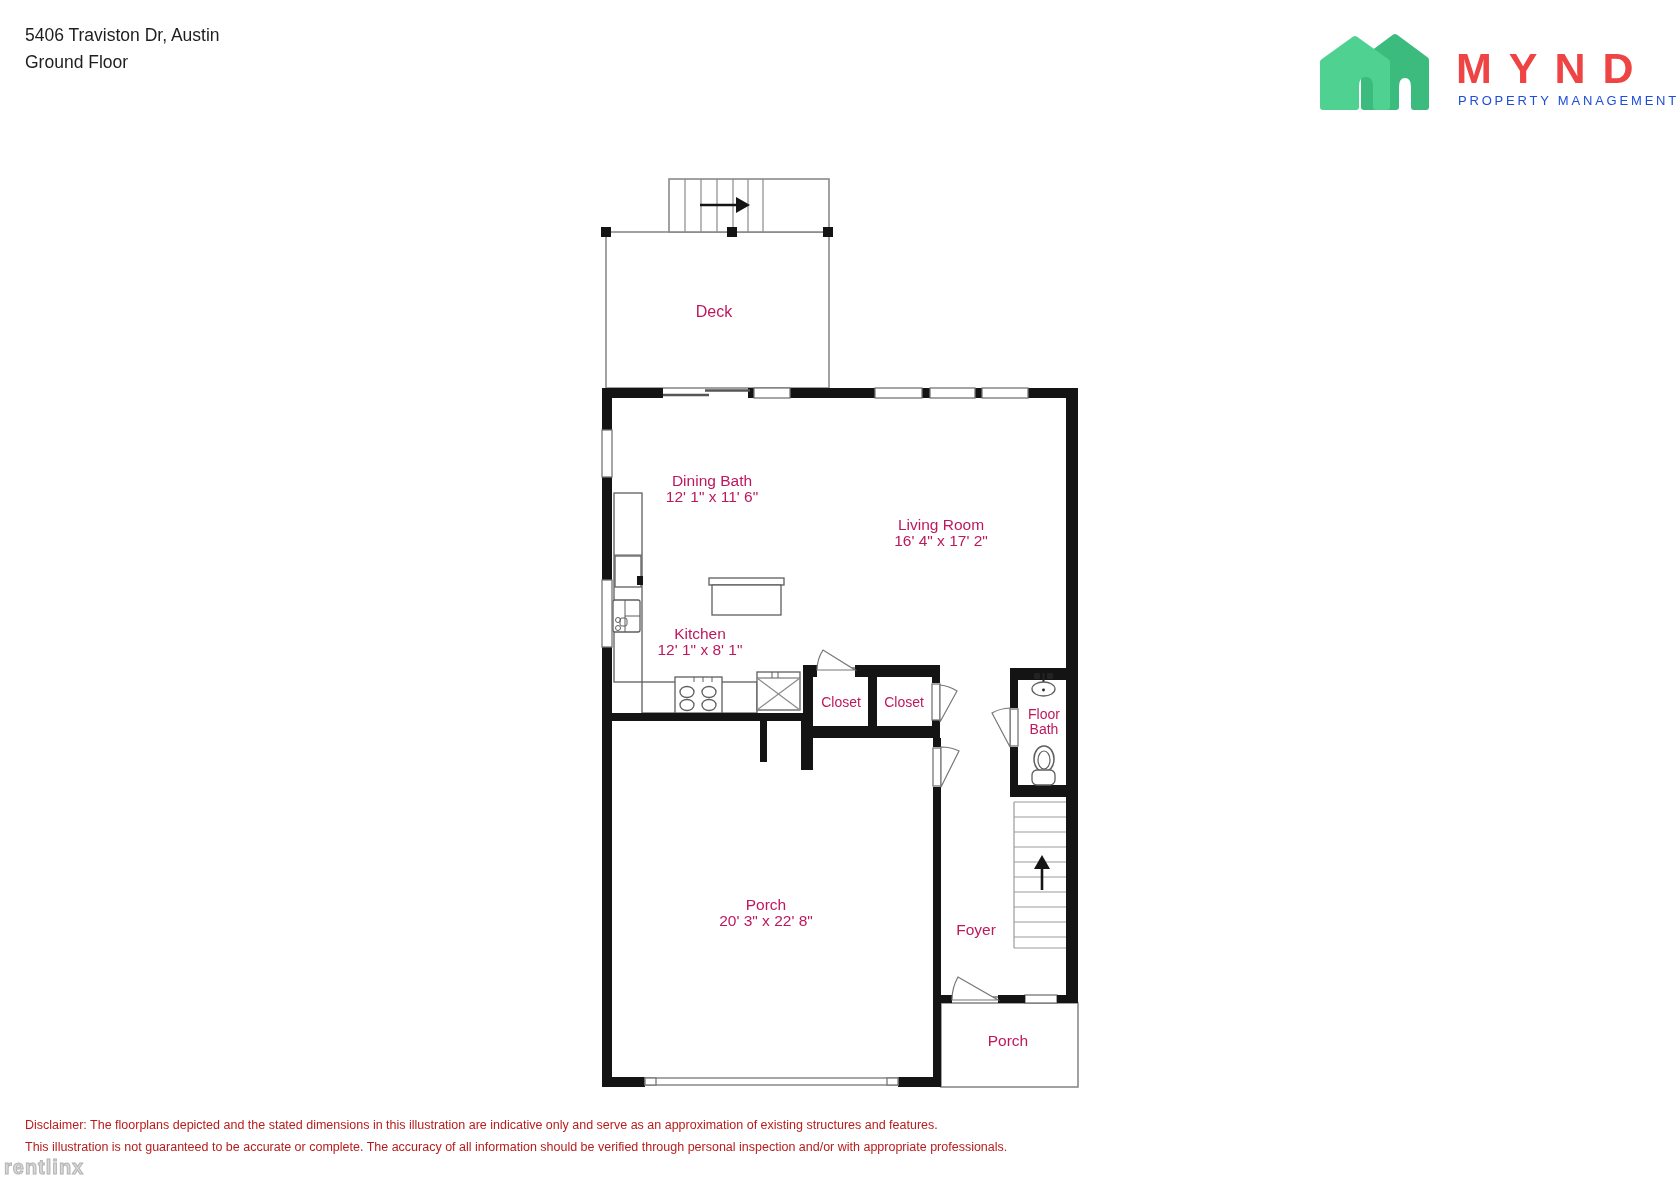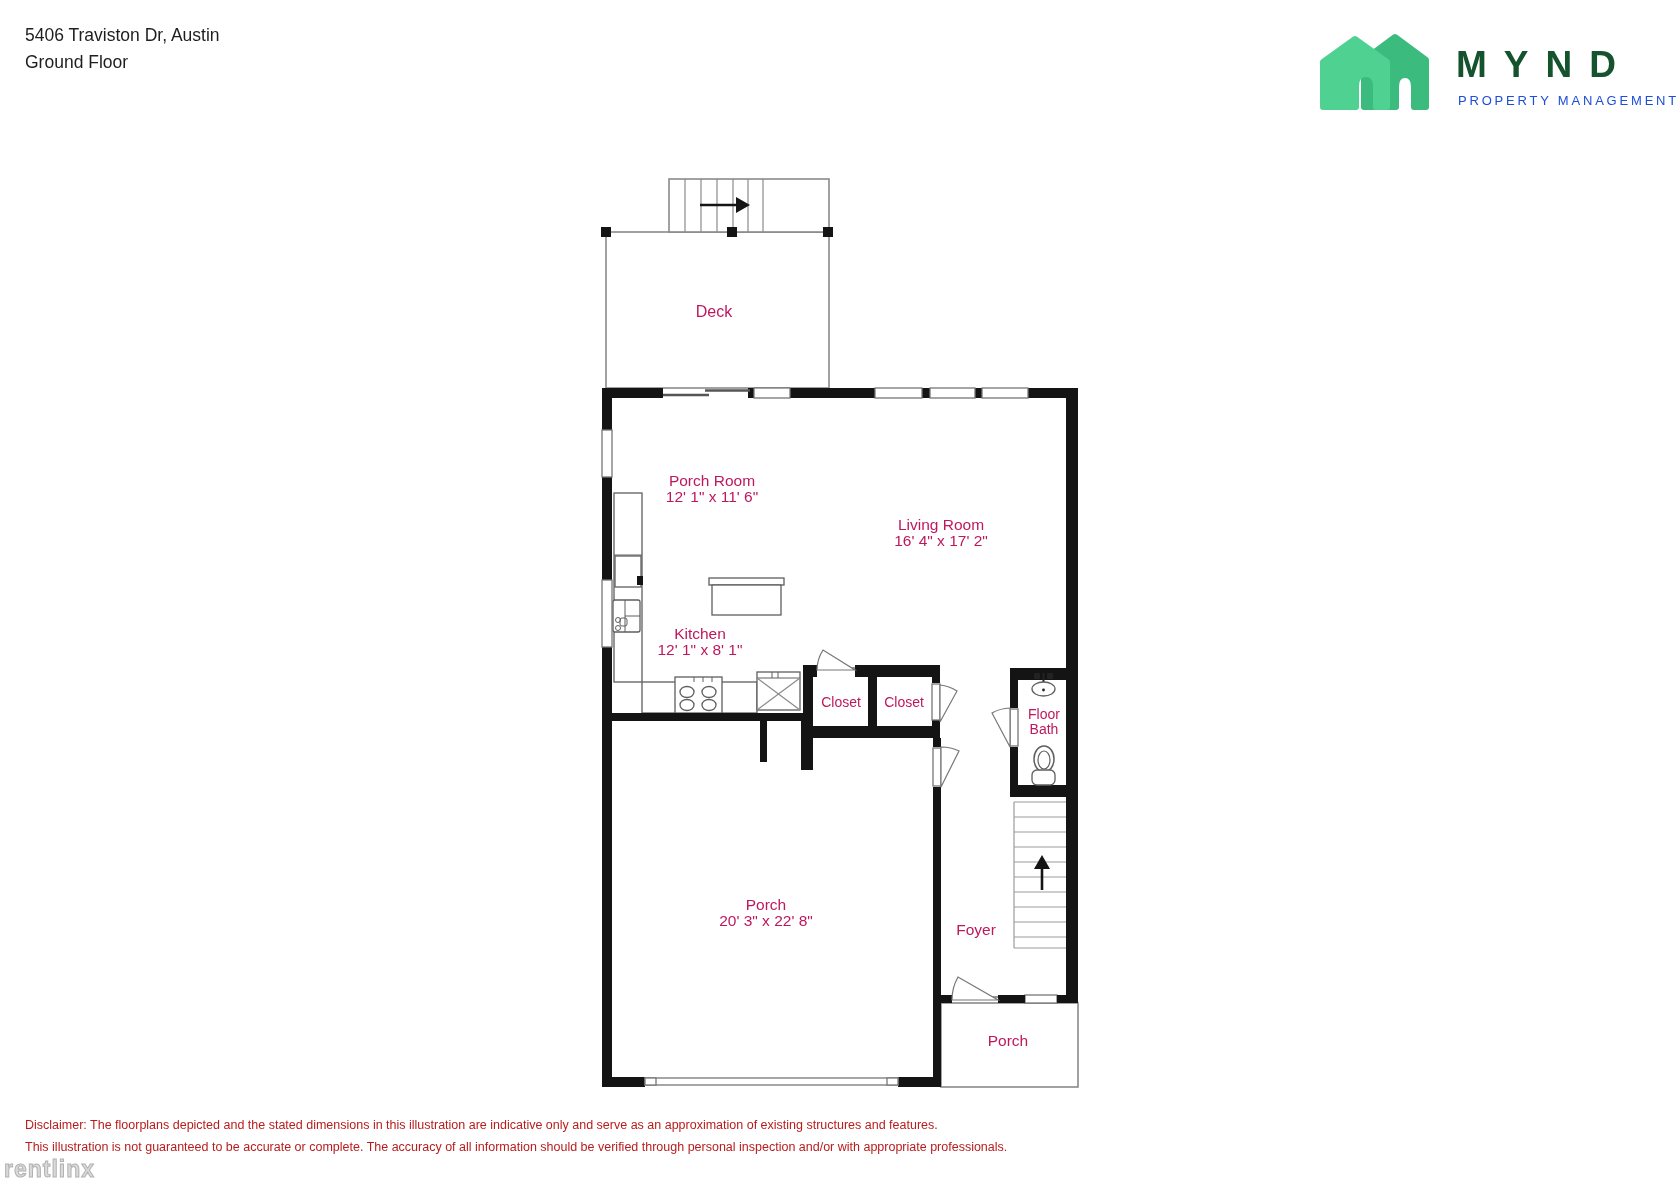--- a/index.html
+++ b/index.html
@@ -5,22 +5,22 @@
   html,body { margin:0; padding:0; background:#fff; }
   .page {
     position:relative; width:1680px; height:1188px; background:#ffffff;
     font-family:Liberation Sans, sans-serif; overflow:hidden;
   }
   
   .hdr { position:absolute; left:25px; top:22px; color:#1e1e1e; font-size:17.5px; line-height:27px; }
   
   .logo-icon { position:absolute; left:1318px; top:30px; }
   .logo-name {
-    position:absolute; left:1456px; top:44px; color:#14532d;
-    font-size:37px; font-weight:700; letter-spacing:17px; white-space:nowrap;
+    position:absolute; left:1456px; top:44px; color:#ef4444;
+    font-size:43px; font-weight:700; letter-spacing:17px; white-space:nowrap;
   }
   .logo-tagline {
     position:absolute; left:1458px; top:93px; color:#1d4ed8;
     font-size:13px; letter-spacing:2.8px; white-space:nowrap;
   }
   
   svg.plan { position:absolute; left:0; top:0; }
   .w    { fill:#141414; stroke:none; }
   .thin { fill:#ffffff; stroke:#8a8a8a; stroke-width:1.6; }
   .win  { fill:#ffffff; stroke:#777777; stroke-width:1.3; }
@@ -31,21 +31,21 @@
   .pl   { stroke:#777777; stroke-width:1.4; }
   .sld  { stroke:#555555; stroke-width:2.4; }
   .tick { stroke:#5f5f5f; stroke-width:1; }
   
   .lbl { position:absolute; transform:translate(-50%,-50%); color:#be185d;
          text-align:center; white-space:nowrap; font-size:15.5px; line-height:16px; }
   .lbl.small { font-size:14px; line-height:15px; }
   
   .disc { position:absolute; left:25px; top:1114px; color:#b91c1c; font-size:12.5px; line-height:22px; }
   .wm {
-    position:absolute; left:4px; top:1156px; font-size:23px; font-weight:700;
+    position:absolute; left:4px; top:1156px; font-size:20px; font-weight:700;
     color:#d9d9d9; -webkit-text-stroke:1px #b3b3b3;
     text-shadow:1px 1px 0 #ffffff; letter-spacing:1px;
   }
 </style>
 </head>
 <body>
 
 <div class="page">
 
   <div class="hdr">
@@ -224,21 +224,21 @@
     <g>
       <ellipse cx="1044" cy="759" rx="10" ry="13" fill="#ffffff" stroke="#5f5f5f" stroke-width="1.5"></ellipse>
       <ellipse cx="1044" cy="760" rx="6" ry="9" fill="none" stroke="#5f5f5f" stroke-width="1.2"></ellipse>
       <rect x="1032" y="770" width="23" height="15" rx="5" fill="#ffffff" stroke="#5f5f5f" stroke-width="1.3"></rect>
     </g>
   </svg>
 
   <div class="lbl" style="left:714px; top:312px; font-size:16px;">Deck</div>
 
   <div class="lbl" style="left:712px; top:489px;">
-    <div>Porch Room</div>
+    <div>Dining Bath</div>
     <div>12' 1" x 11' 6"</div>
   </div>
 
   <div class="lbl" style="left:941px; top:533px;">
     <div>Living Room</div>
     <div>16' 4" x 17' 2"</div>
   </div>
 
   <div class="lbl" style="left:700px; top:642px;">
     <div>Kitchen</div>

